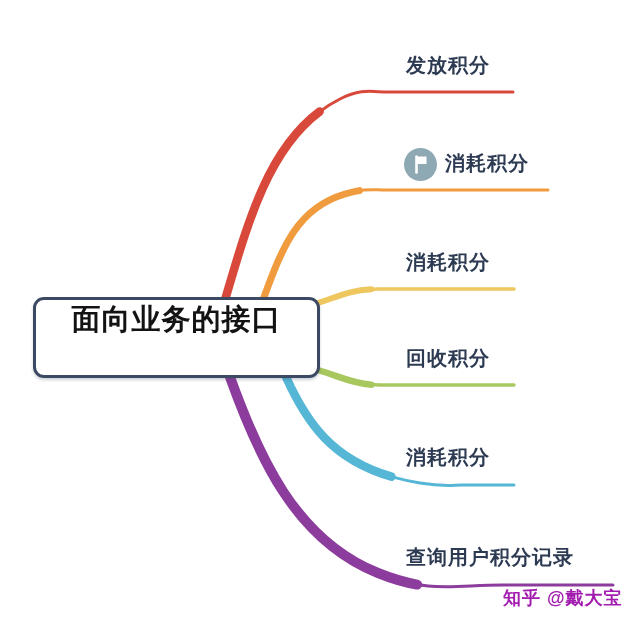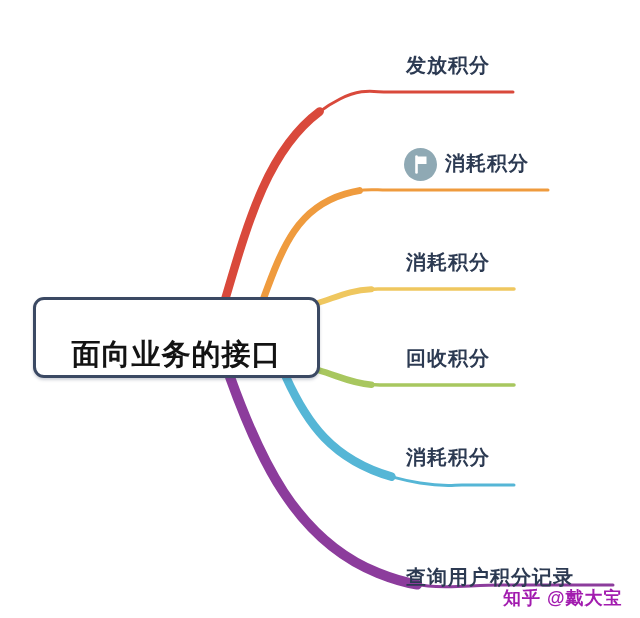--- a/index.html
+++ b/index.html
@@ -11,37 +11,37 @@
     overflow:hidden;
   }
   #curves{position:absolute;left:0;top:0;z-index:1;}
   .root-node{
     position:absolute;left:33px;top:297px;width:287px;height:81px;
     box-sizing:border-box;
     background:#ffffff;
     border:3px solid #3B4963;
     border-radius:11px;
     box-shadow:0 2px 3px rgba(60,70,100,0.25);
-    display:flex;align-items:flex-end;justify-content:center;
+    display:flex;align-items:flex-start;justify-content:center;
     z-index:2;
   }
   .root-label{
     font-size:29px;font-weight:700;color:#131313;letter-spacing:1px;white-space:nowrap;
   }
   .branch-label{
     position:absolute;z-index:3;
     font-size:20px;font-weight:700;color:#2C3A52;
     white-space:nowrap;letter-spacing:1px;
   }
   .label-1{left:406px;top:52px;}
   .label-2{left:445px;top:150px;}
   .label-3{left:406px;top:249px;}
   .label-4{left:406px;top:345px;}
   .label-5{left:406px;top:444px;}
-  .label-6{left:406px;top:544px;margin-top:20px;}
+  .label-6{left:406px;top:544px;}
   .marker-icon{
     position:absolute;left:404px;top:148px;width:33px;height:33px;z-index:3;
   }
   .watermark{
     position:absolute;left:503px;top:586px;z-index:4;
     font-size:18px;font-weight:700;color:#a21caf;white-space:nowrap;letter-spacing:1px;
   }
 </style>
 </head>
 <body>

